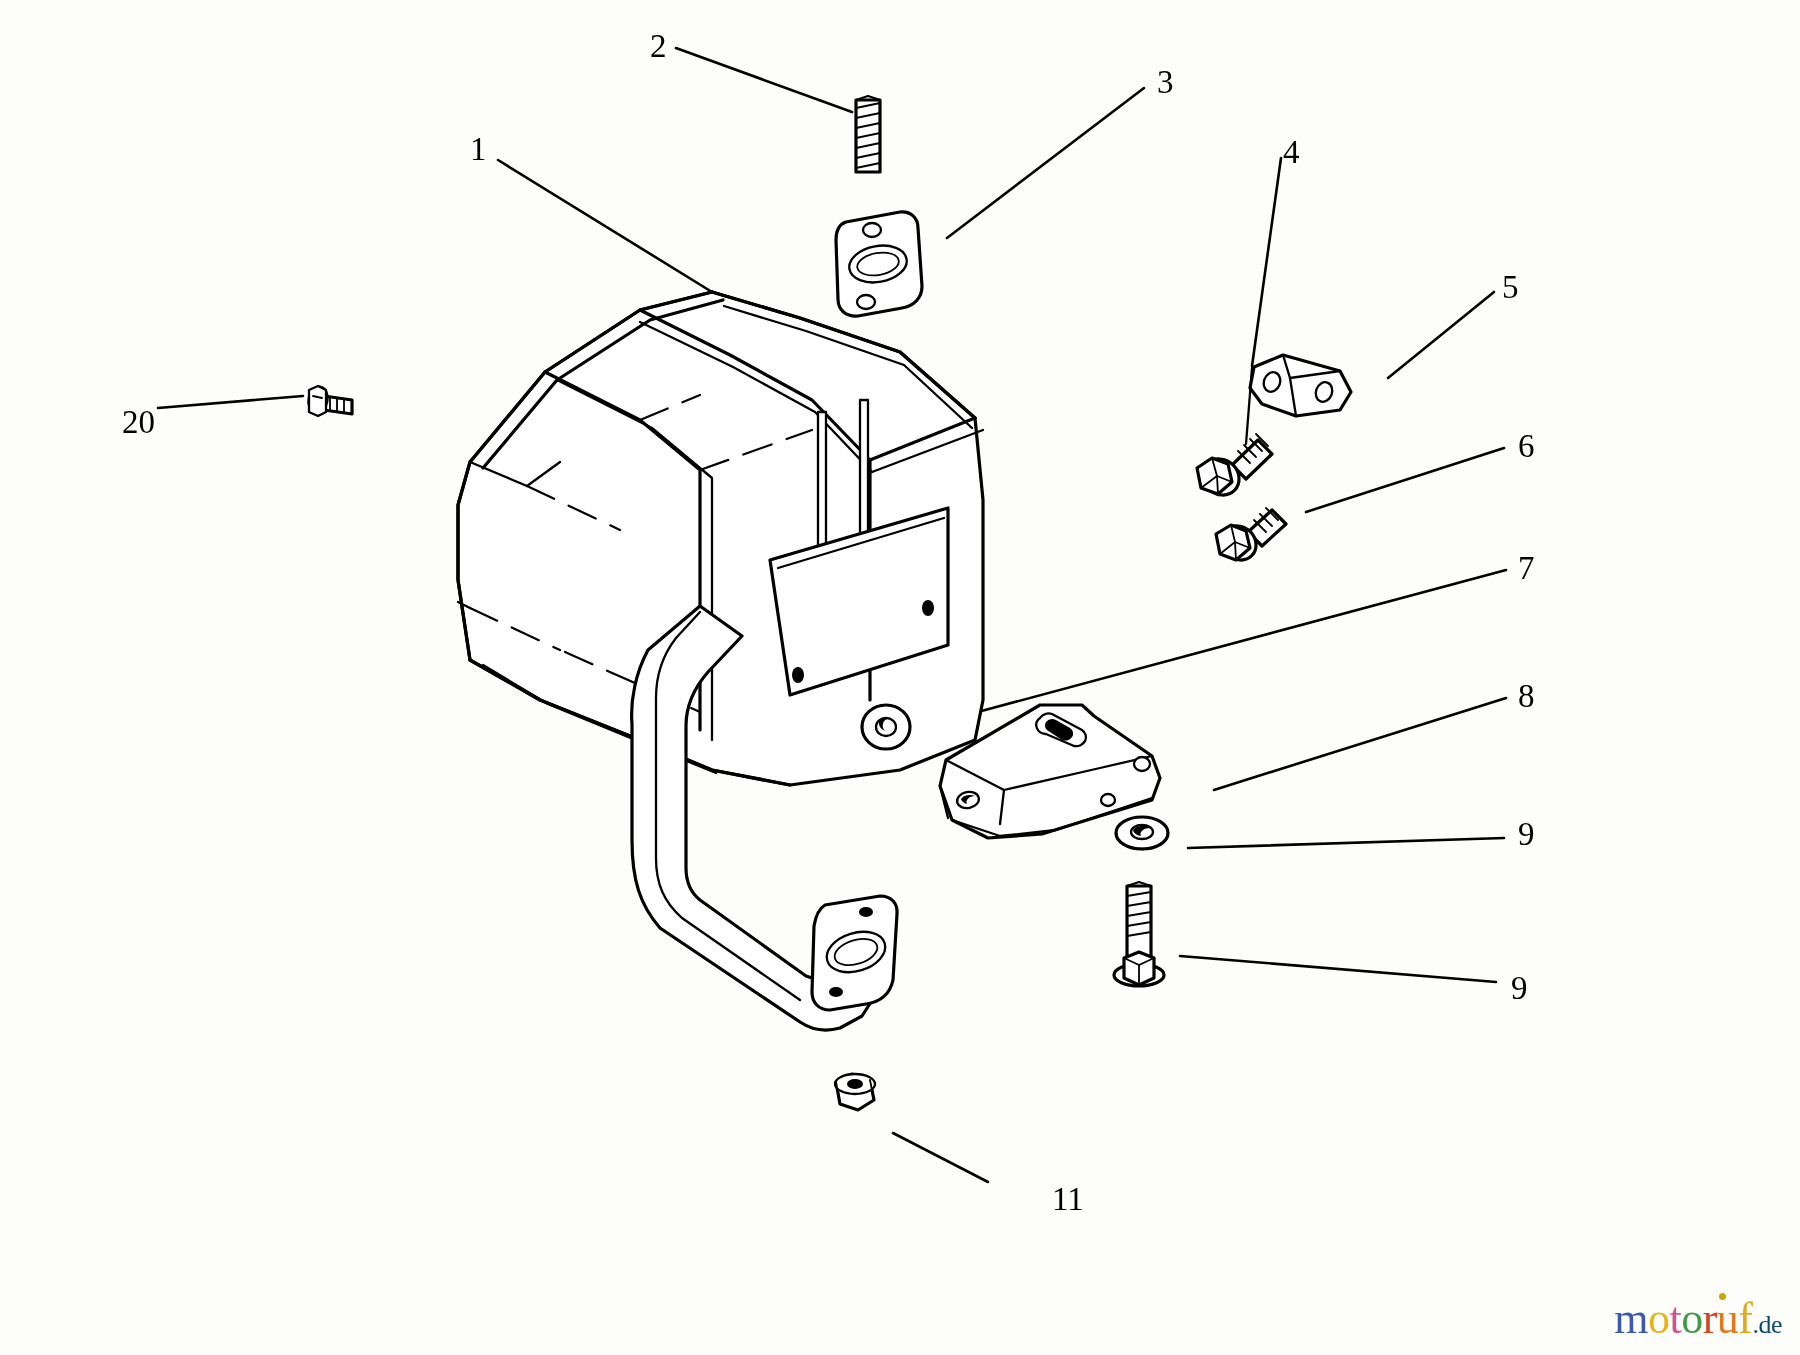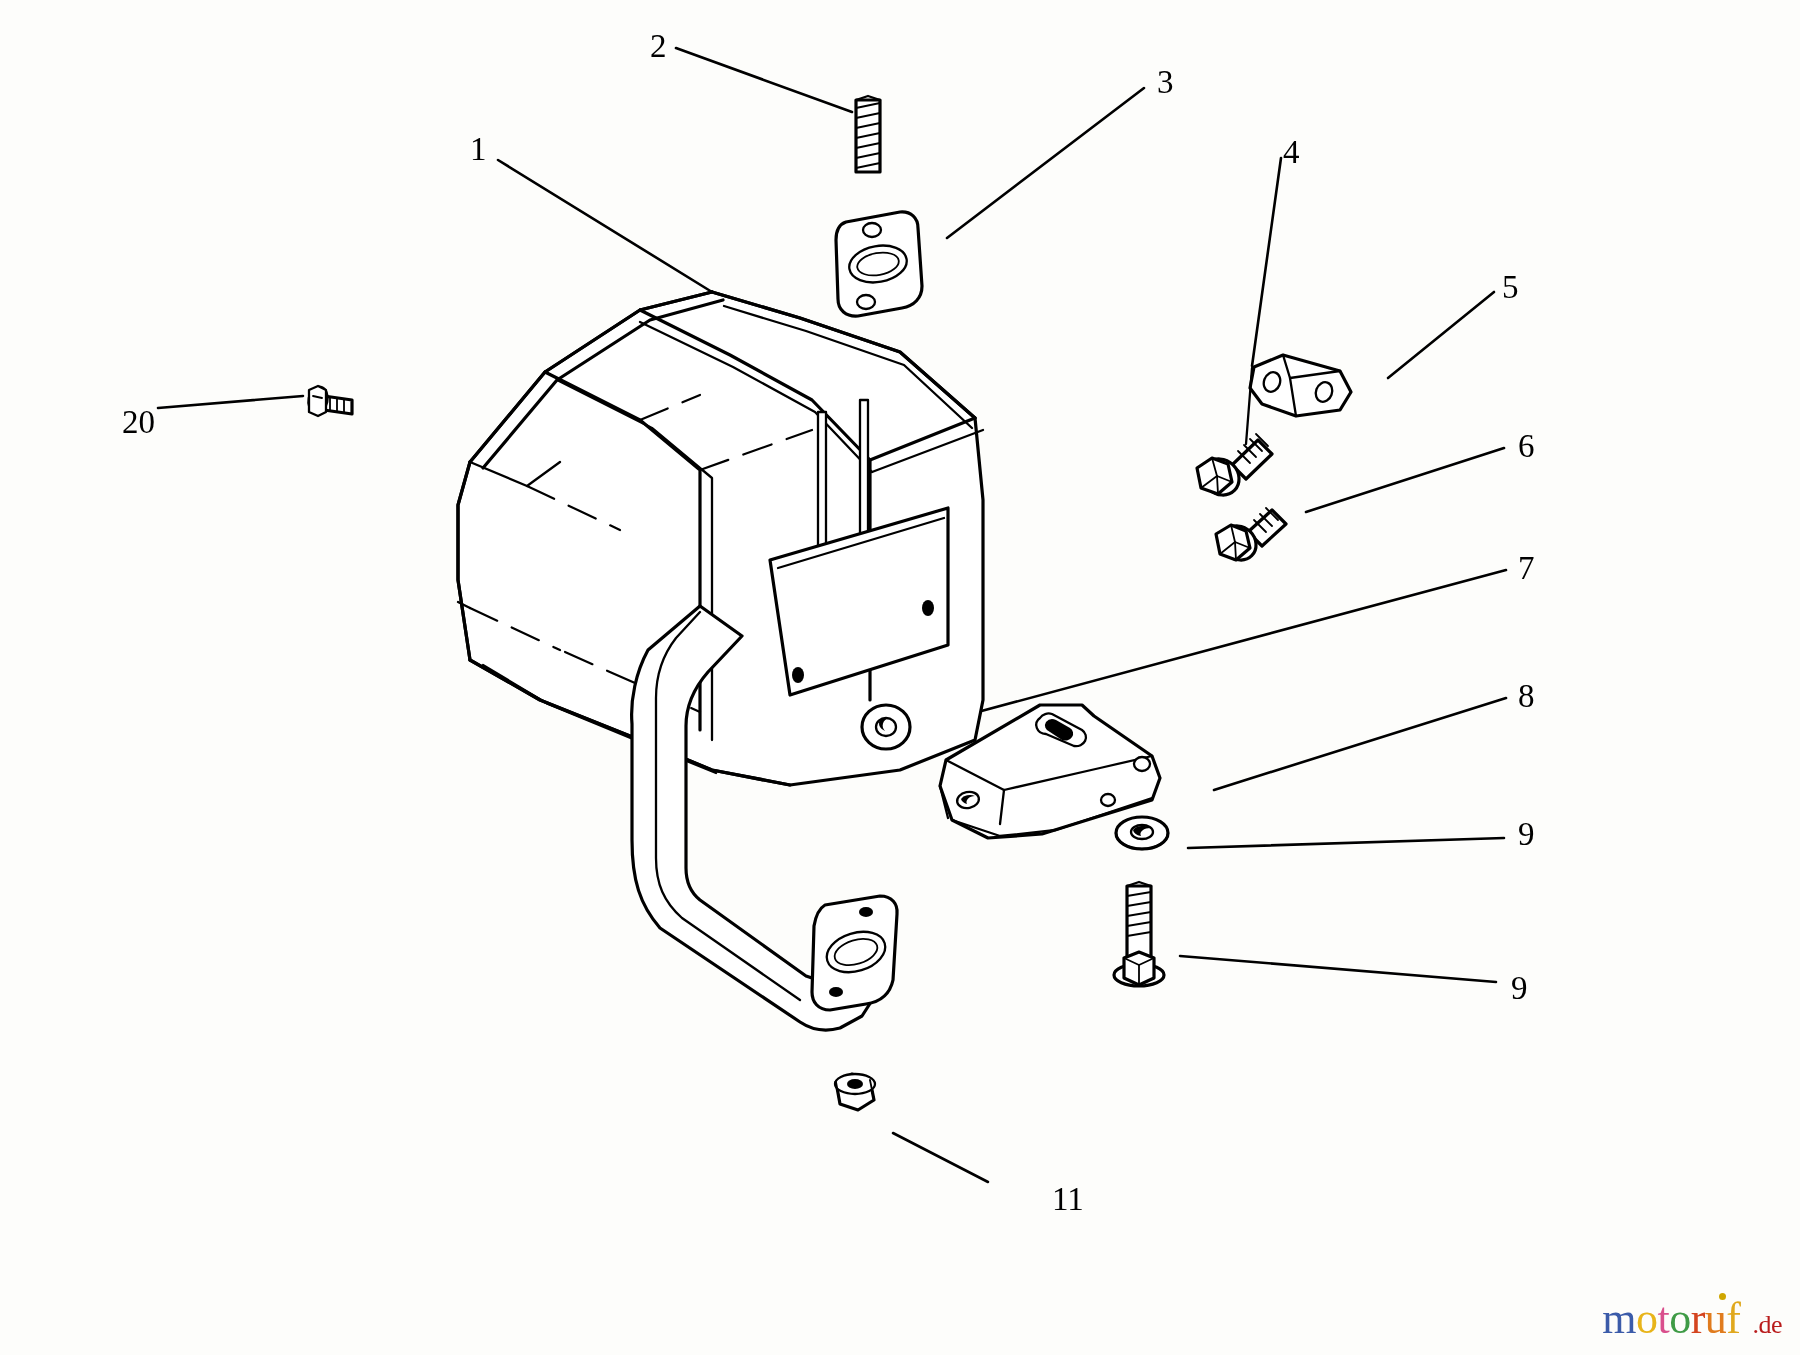--- a/index.html
+++ b/index.html
@@ -42,22 +42,21 @@
     bottom: 14px;
     font-family: "Liberation Serif", serif;
     font-size: 44px;
     letter-spacing: -0.5px;
     line-height: 1;
     white-space: nowrap;
     user-select: none;
   }
   #watermark .w-de {
     font-size: 26px;
-    color: #b91c1c;
-    margin-left: 12px;
+    color: #0c4a6e;
   }
   #watermark .dot {
     position: absolute;
     width: 7px;
     height: 7px;
     border-radius: 50%;
     background: #cfa600;
     right: 56px;
     top: -4px;
   }

